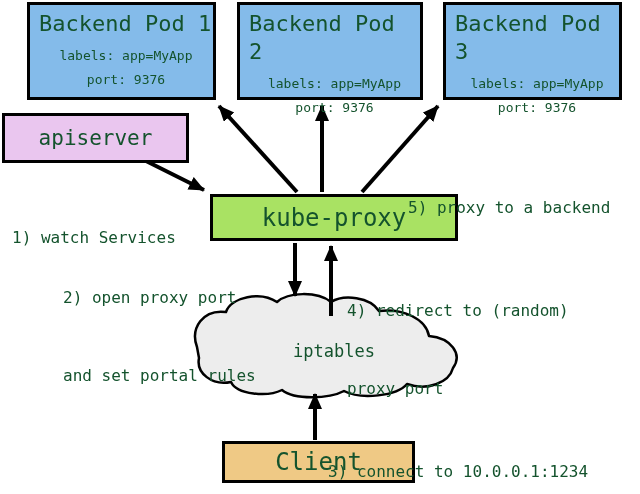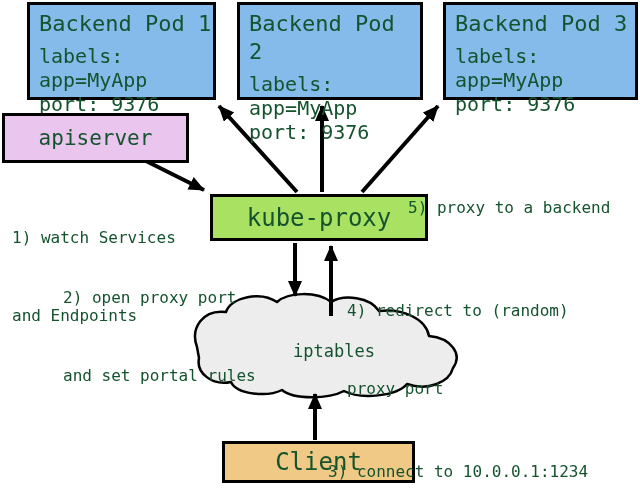--- a/index.html
+++ b/index.html
@@ -8,26 +8,26 @@
     font-family:"DejaVu Sans Mono",monospace;color:#14532d;
   }
   #arrow-layer{position:absolute;left:0;top:0;width:640px;height:494px;}
   .box{
     position:absolute;border:3px solid #000;box-sizing:border-box;
   }
   .pod{
     background:#84BBEA;left:0;top:2px;height:98px;padding:5px 0 0 9px;
   }
   .pod-title{font-size:22px;line-height:28px;margin-bottom:6px;}
-  .pod-line{font-size:20px;line-height:24px;}
+  .pod-line{font-size:13px;line-height:24px;text-align:center;}
   .center-label{
     display:flex;align-items:center;justify-content:center;
   }
   #apiserver-box{left:2px;top:113px;width:187px;height:50px;background:#EAC6EF;font-size:21px;}
-  #kube-proxy-box{left:210px;top:194px;width:218px;height:47px;background:#A9E263;font-size:24px;}
+  #kube-proxy-box{left:210px;top:194px;width:248px;height:47px;background:#A9E263;font-size:24px;}
   #client-box{left:222px;top:441px;width:193px;height:42px;background:#EFC985;font-size:24px;text-align:right;}
   .step{
     position:absolute;font-weight:normal;font-size:16px;line-height:26px;white-space:pre;
   }
   #step1{left:12px;top:173px;}
   #step2{left:63px;top:233px;}
   #step3{left:328px;top:407px;}
   #step4{left:347px;top:246px;}
   #step5{left:408px;top:143px;}
   #iptables-label{
@@ -74,21 +74,21 @@
     <div class="pod-line">labels: app=MyApp</div>
     <div class="pod-line">port: 9376</div>
   </div>
 
   <div class="box pod" style="left:237px;width:186px;">
     <div class="pod-title">Backend Pod 2</div>
     <div class="pod-line">labels: app=MyApp</div>
     <div class="pod-line">port: 9376</div>
   </div>
 
-  <div class="box pod" style="left:443px;width:195px;">
+  <div class="box pod" style="left:443px;width:179px;">
     <div class="pod-title">Backend Pod 3</div>
     <div class="pod-line">labels: app=MyApp</div>
     <div class="pod-line">port: 9376</div>
   </div>
 
   <div id="apiserver-box" class="box center-label">
     <span>apiserver</span>
   </div>
 
   <div id="kube-proxy-box" class="box center-label">
@@ -96,21 +96,20 @@
   </div>
 
   <div id="iptables-label">iptables</div>
 
   <div id="client-box" class="box center-label">
     <span>Client</span>
   </div>
 
   <div id="step1" class="step">
     <div>1) watch Services</div>
-    <div>and Endpoints</div>
   </div>
 
   <div id="step2" class="step">
     <div>2) open proxy port</div>
     <div>and set portal rules</div>
   </div>
 
   <div id="step3" class="step">
     <div>3) connect to 10.0.0.1:1234</div>
   </div>

